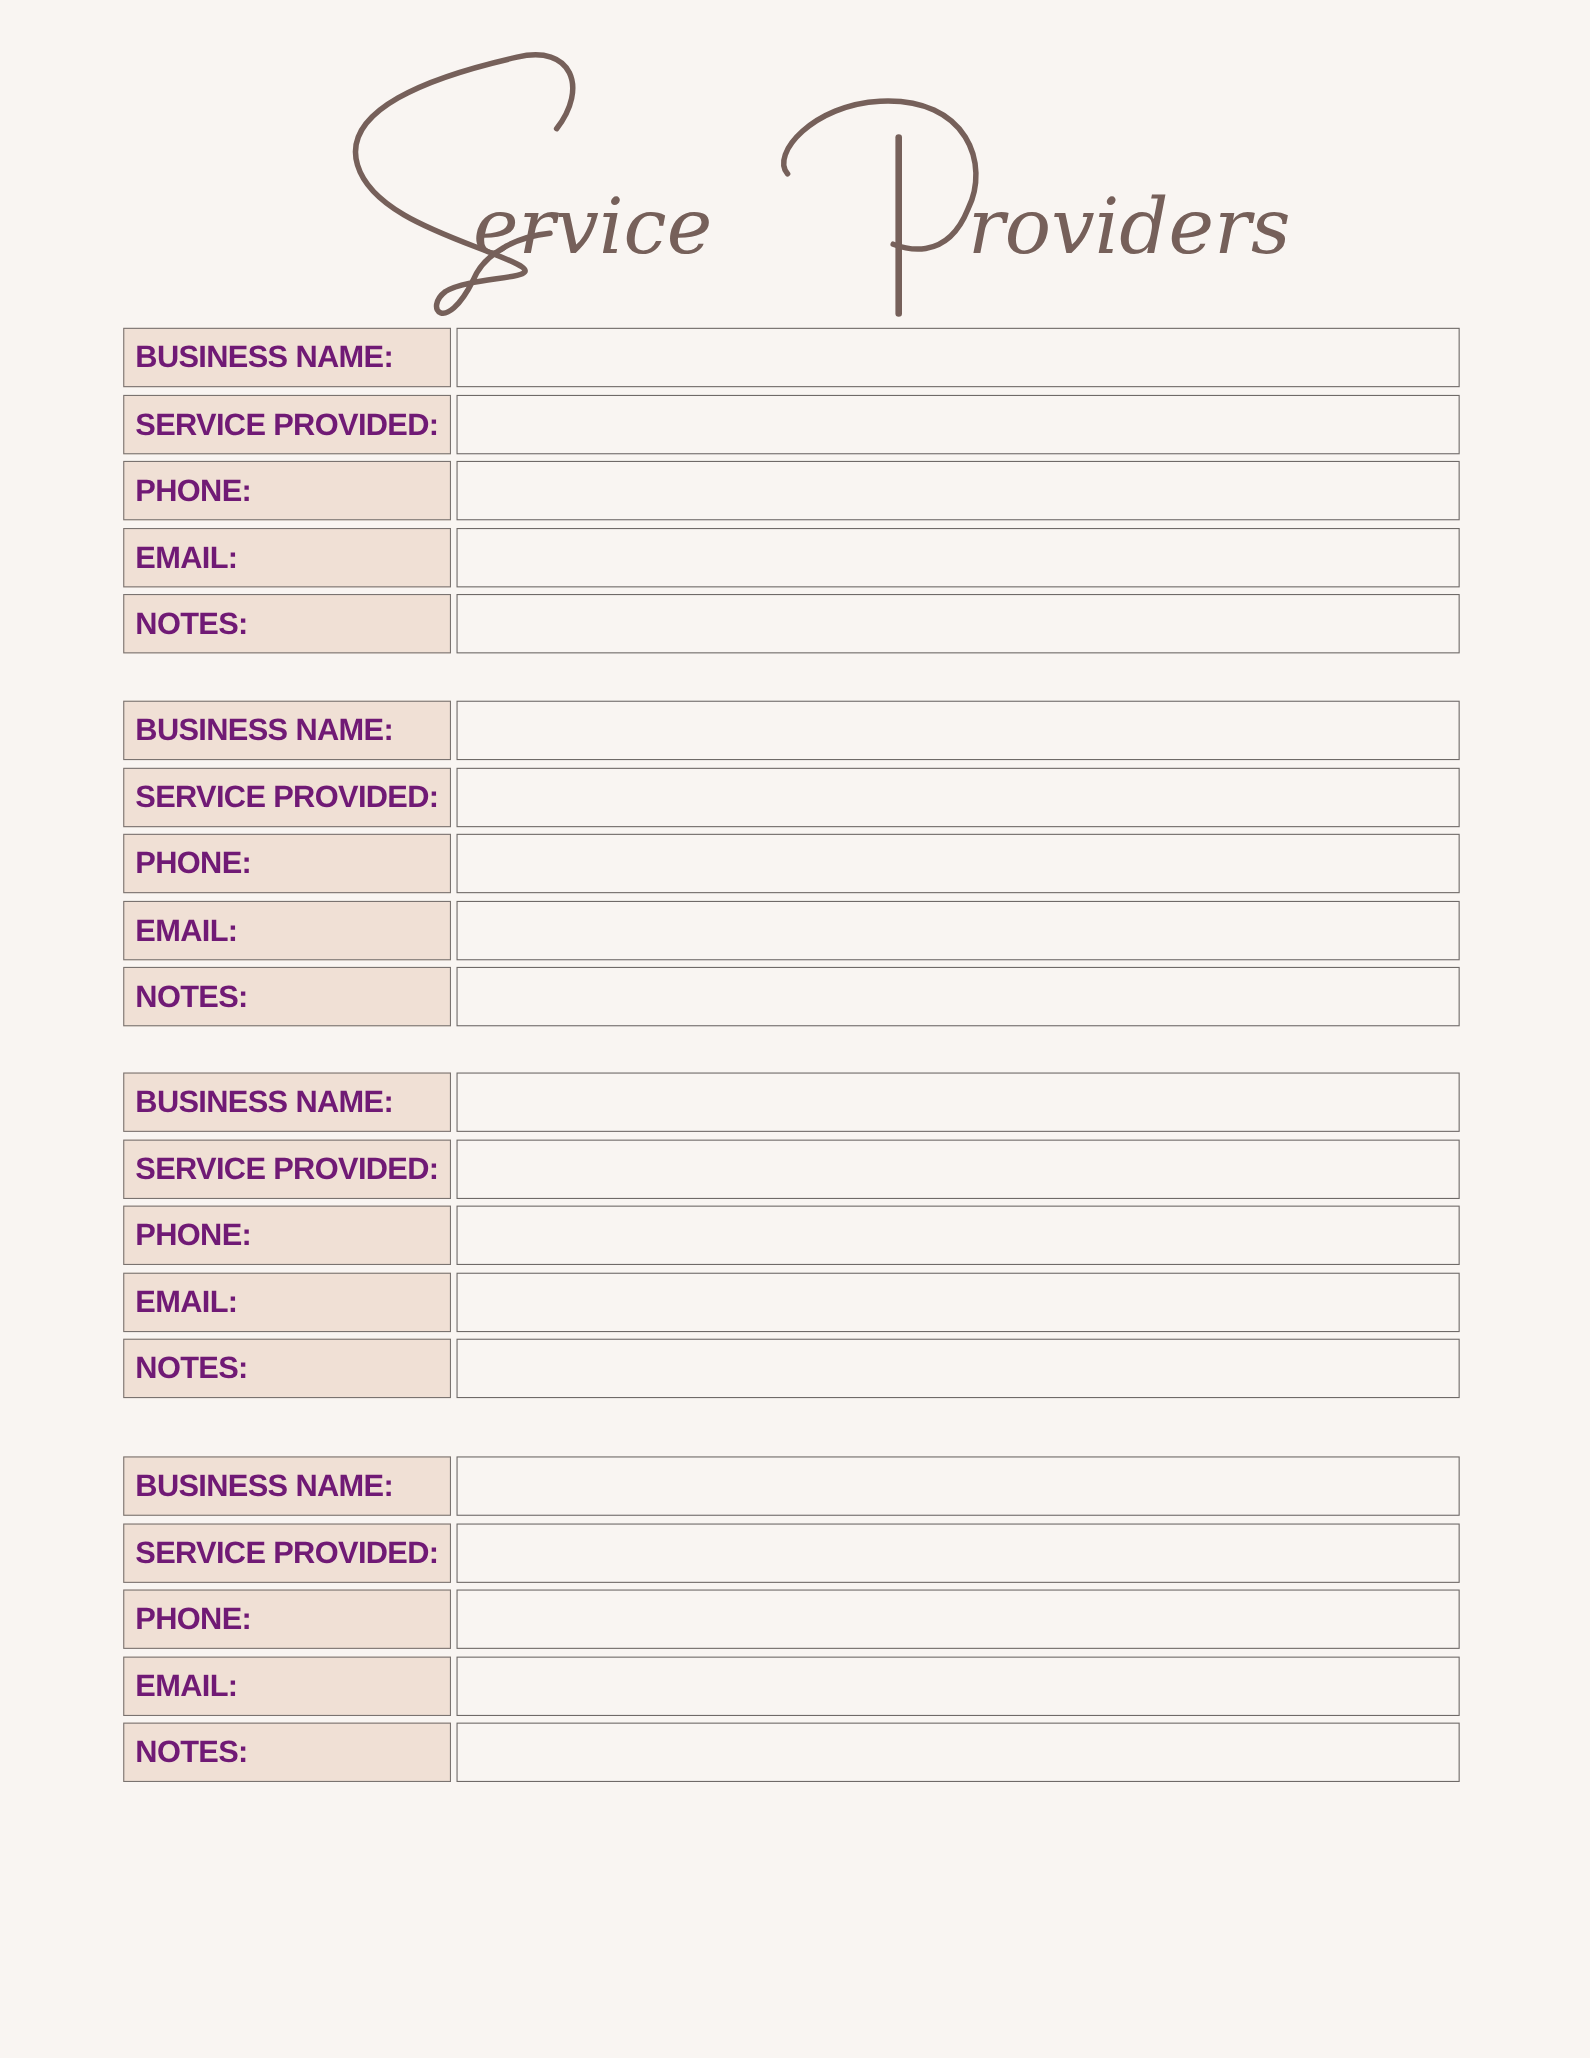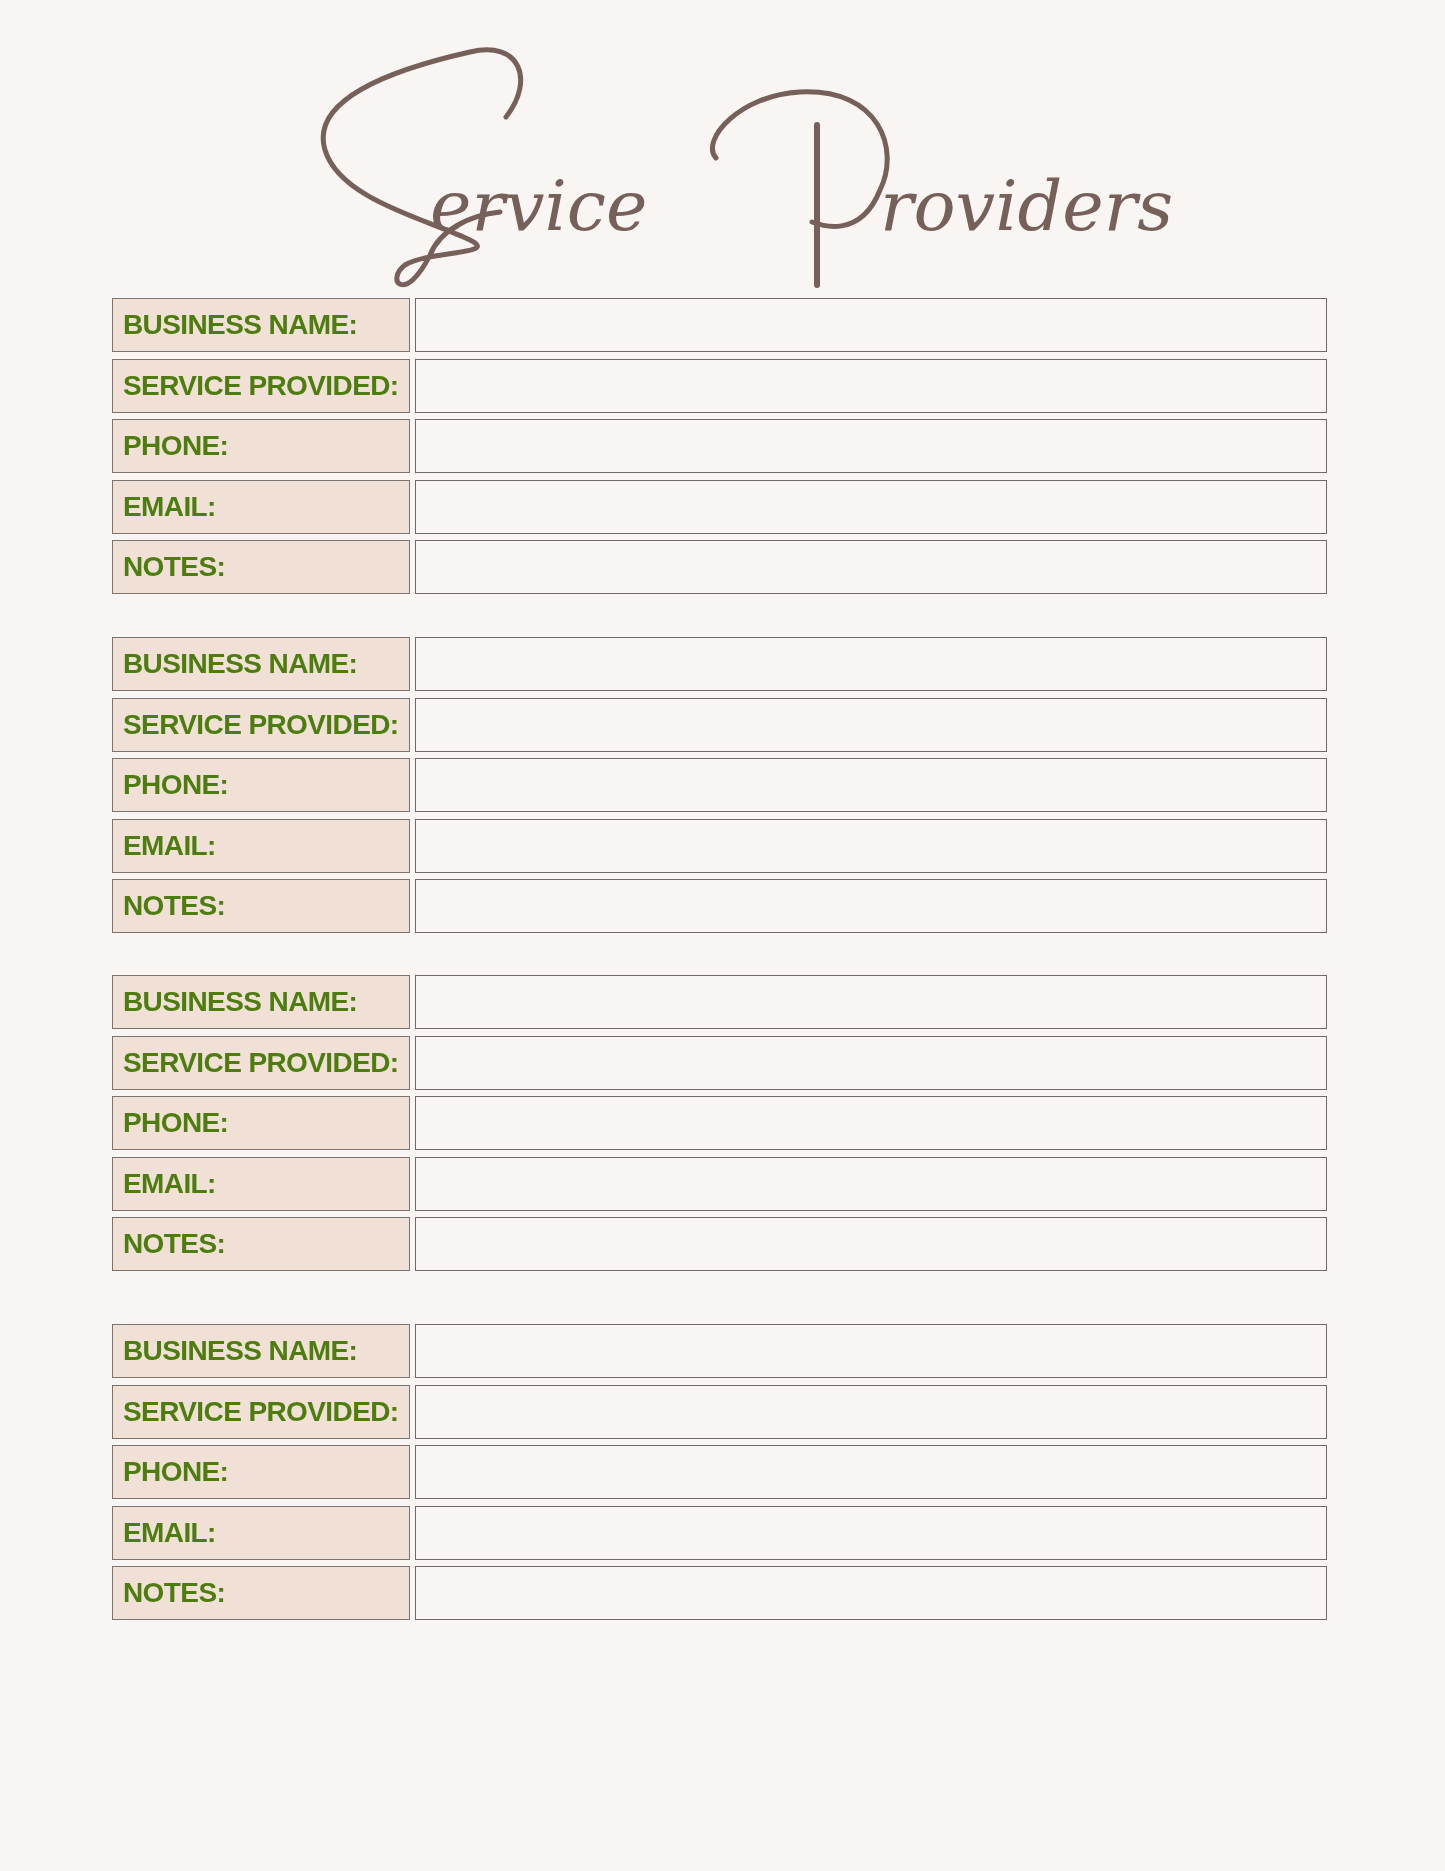--- a/index.html
+++ b/index.html
@@ -2,21 +2,21 @@
 <html><head>
 <meta charset="utf-8">
 <style>
   html, body { margin:0; padding:0; }
   body { width:1445px; height:1871px; background:#f9f5f2; position:relative; overflow:hidden; font-family:"Liberation Sans", sans-serif; }
   .title-svg { position:absolute; left:0; top:0; width:1445px; height:300px; }
   .title-text { font-family:"DejaVu Serif", serif; font-style:italic; fill:#76605a; }
   .block { position:absolute; left:112px; width:1216px; }
   .row { position:relative; height:54px; margin-bottom:6.5px; display:flex; }
   .label-box { width:296px; height:52px; background:#f0e0d5; border:1.5px solid #7a7370; box-sizing:content-box; display:flex; align-items:center; padding:0; }
-  .label-box span { font-family:"Liberation Sans", sans-serif; font-weight:bold; font-size:28px; color:#4d7c0f; padding-left:10px; letter-spacing:-0.6px; white-space:nowrap; }
+  .label-box span { font-family:"Liberation Sans", sans-serif; font-weight:bold; font-size:28px; color:#701a75; padding-left:10px; letter-spacing:-0.6px; white-space:nowrap; }
   .value-box { position:absolute; left:303px; width:910px; height:52px; background:#f9f5f2; border:1.5px solid #6f6a68; }
 </style>
 </head>
 <body>
 
 <svg class="title-svg" viewBox="0 0 1445 300">
 
   <path d="M506 117 C535 80 520 40 470 52 C390 70 310 100 325 150 C340 200 430 220 470 240 C500 255 430 250 405 265 C385 280 405 305 430 255 C440 230 470 215 500 212" fill="none" stroke="#76605a" stroke-width="5" stroke-linecap="round"></path>
   <text class="title-text" x="430" y="230" font-size="70">ervice</text>
 

